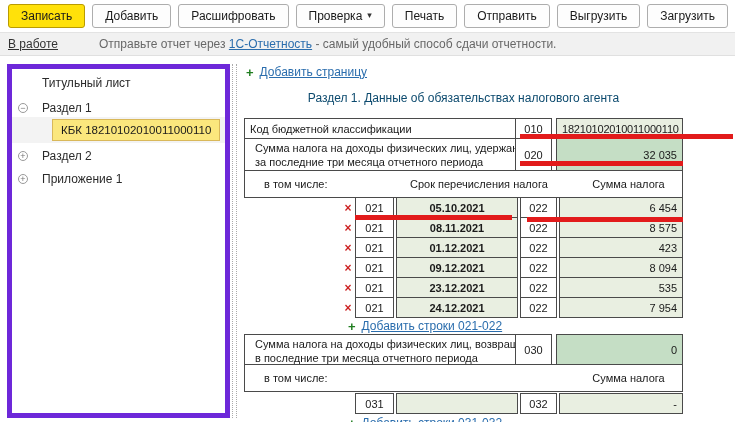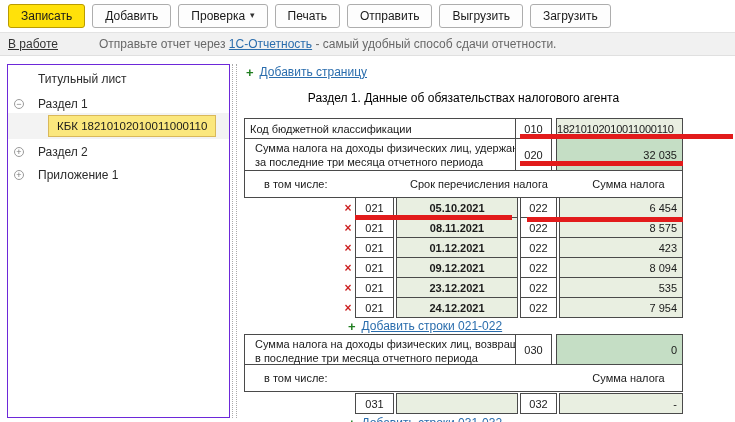--- a/index.html
+++ b/index.html
@@ -21,49 +21,49 @@
   
   .statusbar { position:absolute; left:0; top:32px; width:735px; height:24px;
     background:#F1F1F1; border-top:1px solid #E3E3E3; border-bottom:1px solid #E0E0E0;
     display:flex; align-items:center; padding-left:8px; }
   .state-link { color:#333; text-decoration:underline; margin-right:41px; cursor:pointer; }
   .status-msg { color:#686868; }
   .inline-link { color:#2A6DAD; text-decoration:underline; cursor:pointer; }
 
   
   .sidebar { position:absolute; left:7px; top:64px; width:223px; height:354px;
-    border:1px solid #6d28d9; background:#fff; }
+    border:5px solid #6d28d9; background:#fff; }
   .tree-item { position:absolute; left:0; width:100%; height:20px; display:flex; align-items:center; cursor:pointer; }
   .tree-label { margin-left:30px; color:#2b2b2b; white-space:nowrap; }
   .expander { position:absolute; left:6px; top:50%; margin-top:-5px; width:10px; height:10px;
     border:1px solid #9A9A9A; border-radius:50%; color:#777; font-size:9px; line-height:8px;
     text-align:center; background:#fff; cursor:pointer; }
   .sel-band { position:absolute; left:0; top:48px; width:100%; height:26px; background:#F3F3F3; }
   .sel-item { position:absolute; left:40px; top:50px; height:22px; padding:0 8px;
     background:#FBE77D; border:1px solid #D9B85A; font-size:11.5px; line-height:20px;
     white-space:nowrap; cursor:pointer; }
 
   
   .splitter { position:absolute; left:232px; top:64px; width:5px; height:354px;
     border-left:1px dotted #ABABAB; border-right:1px dotted #ABABAB; cursor:col-resize; }
 
   
   .main { position:absolute; left:244px; top:57px; width:491px; height:365px; overflow:hidden; }
   .addlink { position:absolute; display:flex; align-items:center; gap:6px; white-space:nowrap; cursor:pointer; }
   .plus { color:#1F7D1F; font-weight:bold; font-size:13px; line-height:1; }
   .link-text { color:#2A6DAD; text-decoration:underline; font-size:12px; }
-  .form-title { position:absolute; left:0; top:34px; width:439px; text-align:center; color:#000000; }
+  .form-title { position:absolute; left:0; top:34px; width:439px; text-align:center; color:#0c4a6e; }
 
   .cell { position:absolute; border:1px solid #4A4A4A; background:#fff; font-size:11px;
     display:flex; align-items:center; overflow:hidden; }
   .cell.lbl { padding-left:5px; color:#1a1a1a; }
   .cell.code { justify-content:center; cursor:default; }
   .cell.green { background:#E9EFE1; }
   .cell.green-dark { background:#C5DEC5; }
-  .cell.val-l { letter-spacing:-0.2px; }
+  .cell.val-l { padding-left:5px; letter-spacing:-0.2px; }
   .cell.val-r { justify-content:flex-end; padding-right:5px; }
   .cell.val-c { justify-content:center;font-weight:bold; }
   .two-line { display:block; padding-top:2px; }
   .two-line div { white-space:nowrap; overflow:hidden; line-height:14px; padding-left:5px; }
 
   .subheader { position:absolute; left:0; width:439px; height:28px; border:1px solid #4A4A4A;
     background:#fff; font-size:11px; }
   .subheader span { position:absolute; top:7px; white-space:nowrap;padding-left:13px; }
   .sub-left { left:6px; }
   .sub-col1 { left:152px; width:122px; text-align:center; }
@@ -75,20 +75,21 @@
   .redline { position:absolute; height:5px; background:#E21B1B; z-index:6; }
 </style>
 </head>
 <body>
 
 <div class="page">
 
   <div class="toolbar">
     <button class="btn primary">Записать</button>
     <button class="btn">Добавить</button>
+    <button class="btn">Расшифровать</button>
     <button class="btn">
       <span>Проверка</span>
       <span class="caret">▾</span>
     </button>
     <button class="btn">Печать</button>
     <button class="btn">Отправить</button>
     <button class="btn">Выгрузить</button>
     <button class="btn">Загрузить</button>
 
   </div>

